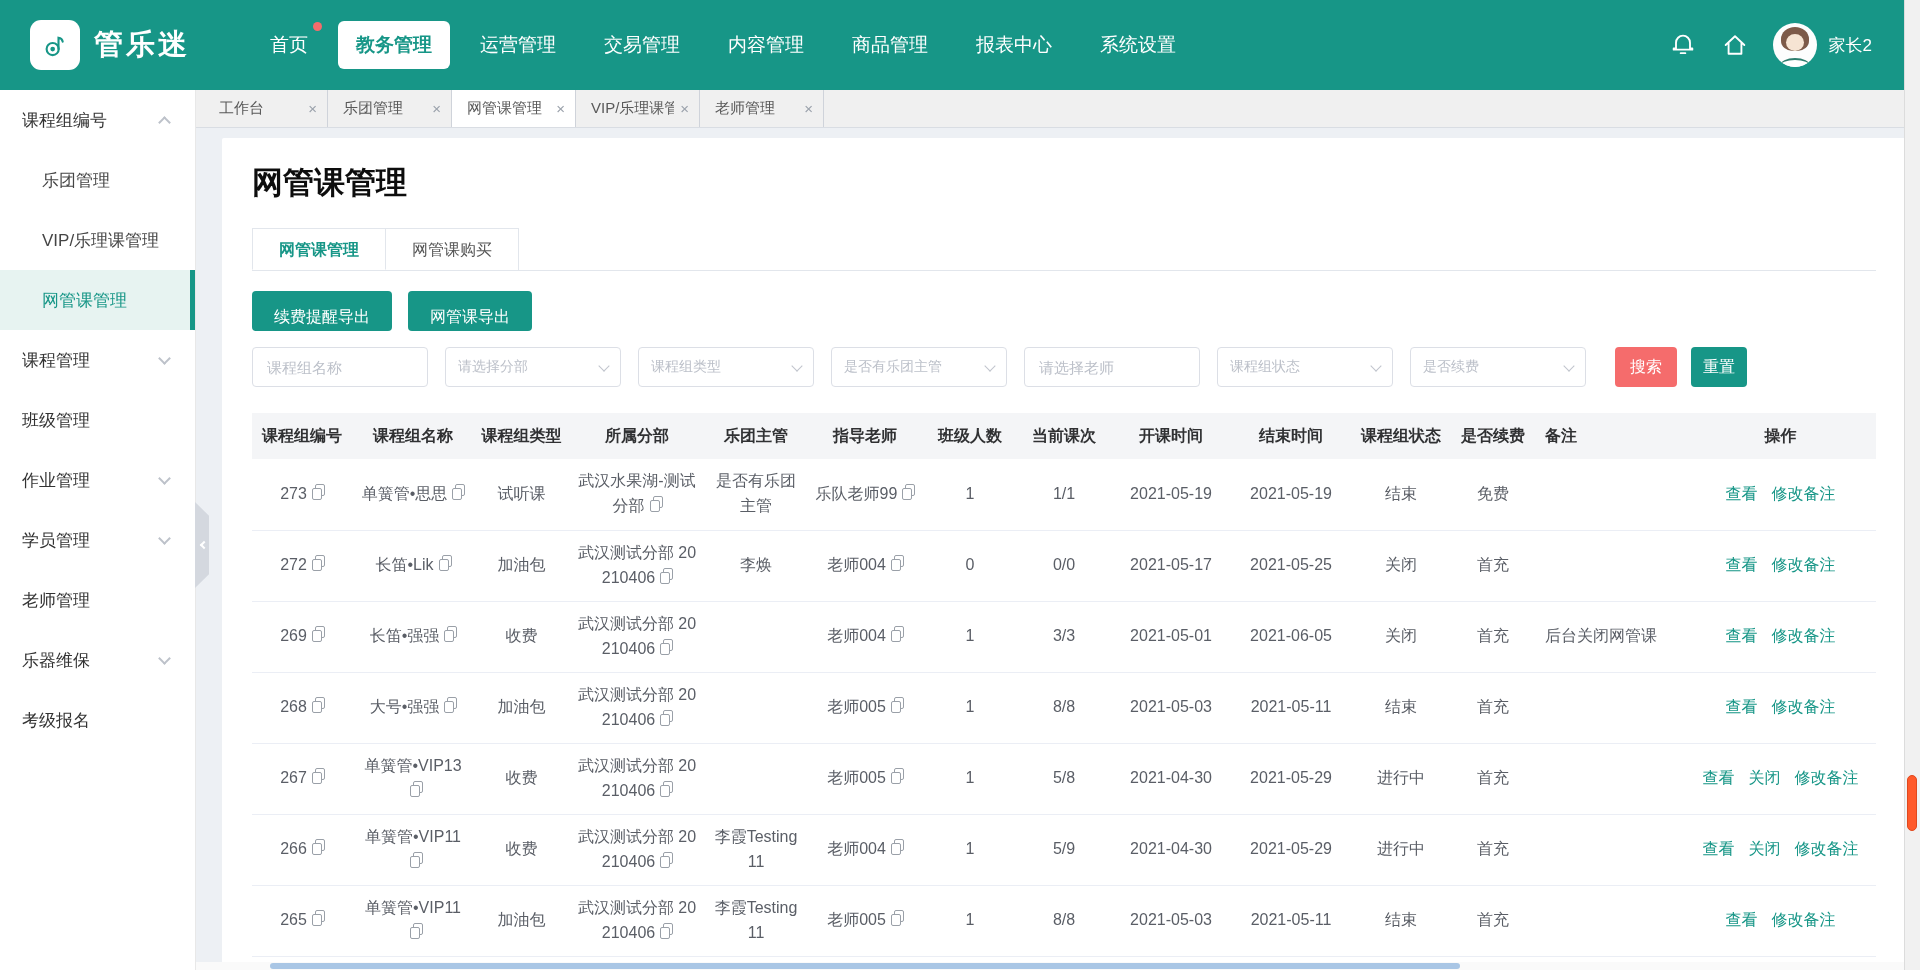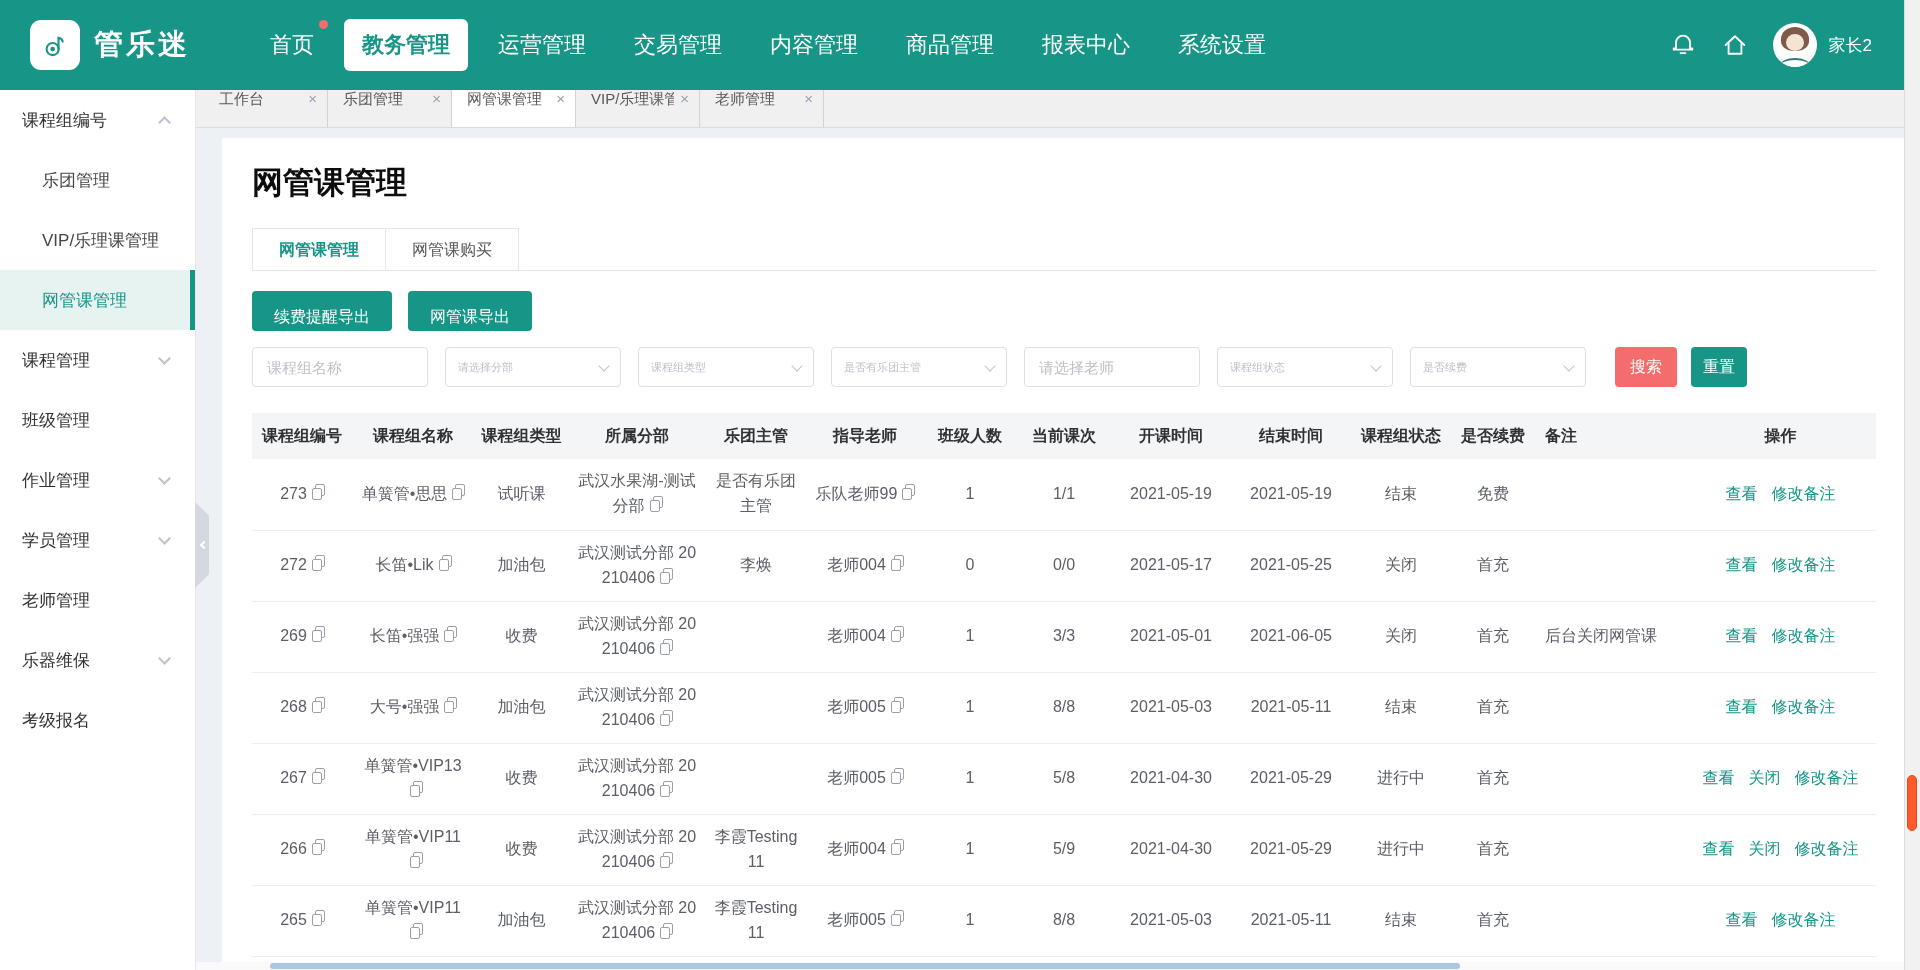--- a/index.html
+++ b/index.html
@@ -10,21 +10,21 @@
   html,body{margin:0;padding:0;}
   body{width:1920px;height:970px;overflow:hidden;background:#edf0f4;
        font-family:"Liberation Sans","DejaVu Sans",sans-serif;}
 
   
   .header{height:90px;background:var(--brand);display:flex;align-items:center;position:relative;z-index:10;}
   .logo-box{width:50px;height:50px;background:#fff;border-radius:11px;margin-left:30px;
             display:flex;align-items:center;justify-content:center;flex:0 0 auto;}
   .brand{color:#fff;font-size:29px;margin-left:14px;letter-spacing:3px;font-weight:bold;}
   .topnav{display:flex;margin-left:62px;align-items:center;gap:12px;}
-  .nav-item{color:#fff;font-size:22px;padding:11px 18px;position:relative;cursor:pointer;white-space:nowrap;}
+  .nav-item{color:#fff;font-size:19px;padding:11px 18px;position:relative;cursor:pointer;white-space:nowrap;}
   .nav-item.active{background:#fff;color:var(--brand);border-radius:6px;font-weight:bold;}
   .red-dot{position:absolute;top:1px;right:4px;width:9px;height:9px;border-radius:50%;background:#f56c6c;}
   .header-right{margin-left:auto;display:flex;align-items:center;gap:24px;margin-right:48px;}
   .hicon{width:28px;height:28px;display:block;cursor:pointer;}
   .avatar{width:44px;height:44px;border-radius:50%;background:#fdfdfd;position:relative;overflow:hidden;flex:0 0 auto;}
   .avatar .hair{position:absolute;top:4px;left:8px;width:28px;height:24px;border-radius:50% 50% 42% 42%;background:#7d5a49;}
   .avatar .face{position:absolute;top:11px;left:13px;width:18px;height:17px;border-radius:50%;background:#f6e4d3;}
   .avatar .body{position:absolute;bottom:-7px;left:7px;width:30px;height:16px;border-radius:50% 50% 0 0;background:#fff;border-top:2px solid #2e7d6e;}
   .user-name{color:#fff;font-size:17px;margin-left:-12px;}
 
@@ -38,21 +38,21 @@
   .side-item.active::after{content:'';position:absolute;right:0;top:0;width:5px;height:100%;background:var(--brand);}
   .chev{position:absolute;right:26px;width:9px;height:9px;border-right:2px solid #bdc2ca;border-bottom:2px solid #bdc2ca;}
   .chev.down{transform:rotate(45deg);margin-top:-4px;}
   .chev.up{transform:rotate(-135deg);margin-top:4px;}
   .collapse-handle{position:absolute;right:-14px;top:412px;width:14px;height:86px;background:#d4d8df;
                    clip-path:polygon(0 0,100% 16%,100% 84%,0 100%);display:flex;align-items:center;justify-content:center;cursor:pointer;}
   .collapse-handle i{width:6px;height:6px;border-left:2px solid #fff;border-bottom:2px solid #fff;transform:rotate(45deg);margin-left:3px;}
 
   .content{flex:1;display:flex;flex-direction:column;min-width:0;}
   .tabstrip{height:38px;background:#f0f0f0;border-bottom:1px solid #d9dde3;display:flex;flex:0 0 auto;padding-left:8px;}
-  .tab{width:124px;display:flex;align-items:flex-start;padding:0 10px 0 15px;font-size:15px;color:#595959;
+  .tab{width:124px;display:flex;align-items:center;padding:0 10px 0 15px;font-size:15px;color:#595959;
        border-right:1px solid #cfd3da;cursor:pointer;}
   .tab .label{white-space:nowrap;overflow:hidden;}
   .tab .close{margin-left:auto;color:#9aa1ab;font-size:15px;padding-left:6px;}
   .tab.active{background:#fff;}
 
   .workarea{flex:1;padding:10px 14px 0 26px;min-height:0;}
   .card{background:#fff;height:100%;padding:24px 30px 0 30px;overflow:hidden;border-radius:2px;}
   .page-title{font-size:31px;font-weight:bold;color:#0d0d0d;margin:0;}
 
   .card-tabs{display:flex;border-bottom:1px solid #e2e6ec;margin-top:24px;}
@@ -66,21 +66,21 @@
        font-family:inherit;white-space:nowrap;}
   .btn-teal{background:var(--brand);padding:16px 22px;}
   .btn-search{background:var(--danger);padding:0 15px;margin-left:12px;}
   .btn-reset{background:var(--brand);padding:0 12px;margin-left:14px;}
 
   .filter-row{margin-top:16px;display:flex;align-items:center;}
   .field{width:176px;height:40px;border:1px solid var(--border);border-radius:4px;margin-right:17px;
          display:flex;align-items:center;padding:0 12px;background:#fff;flex:0 0 auto;cursor:pointer;}
   .field input{border:none;outline:none;width:100%;font-size:15px;color:#333;background:transparent;font-family:inherit;}
   .field input::placeholder{color:#bcc0c9;}
-  .field .ph{color:#bcc0c9;font-size:11px;white-space:nowrap;overflow:hidden;}
+  .field .ph{color:#bcc0c9;font-size:14px;white-space:nowrap;overflow:hidden;}
   .field .chev-d{margin-left:auto;width:8px;height:8px;border-right:1.7px solid #c0c4cc;border-bottom:1.7px solid #c0c4cc;
                  transform:rotate(45deg);flex:0 0 auto;margin-top:-3px;}
 
   .table-wrap{margin-top:26px;}
   table{width:100%;border-collapse:collapse;table-layout:fixed;}
   thead th{background:#f4f5f7;height:46px;font-size:16px;color:#303133;font-weight:bold;text-align:center;padding:0 6px;}
   tbody td{height:71px;text-align:center;font-size:16px;color:var(--txt);border-bottom:1px solid var(--line);
            padding:4px 6px;line-height:1.55;word-break:break-all;}
   th.remark,td.remark{text-align:left;padding-left:10px;}
   .link{color:var(--brand);margin:0 7px;cursor:pointer;white-space:nowrap;}

